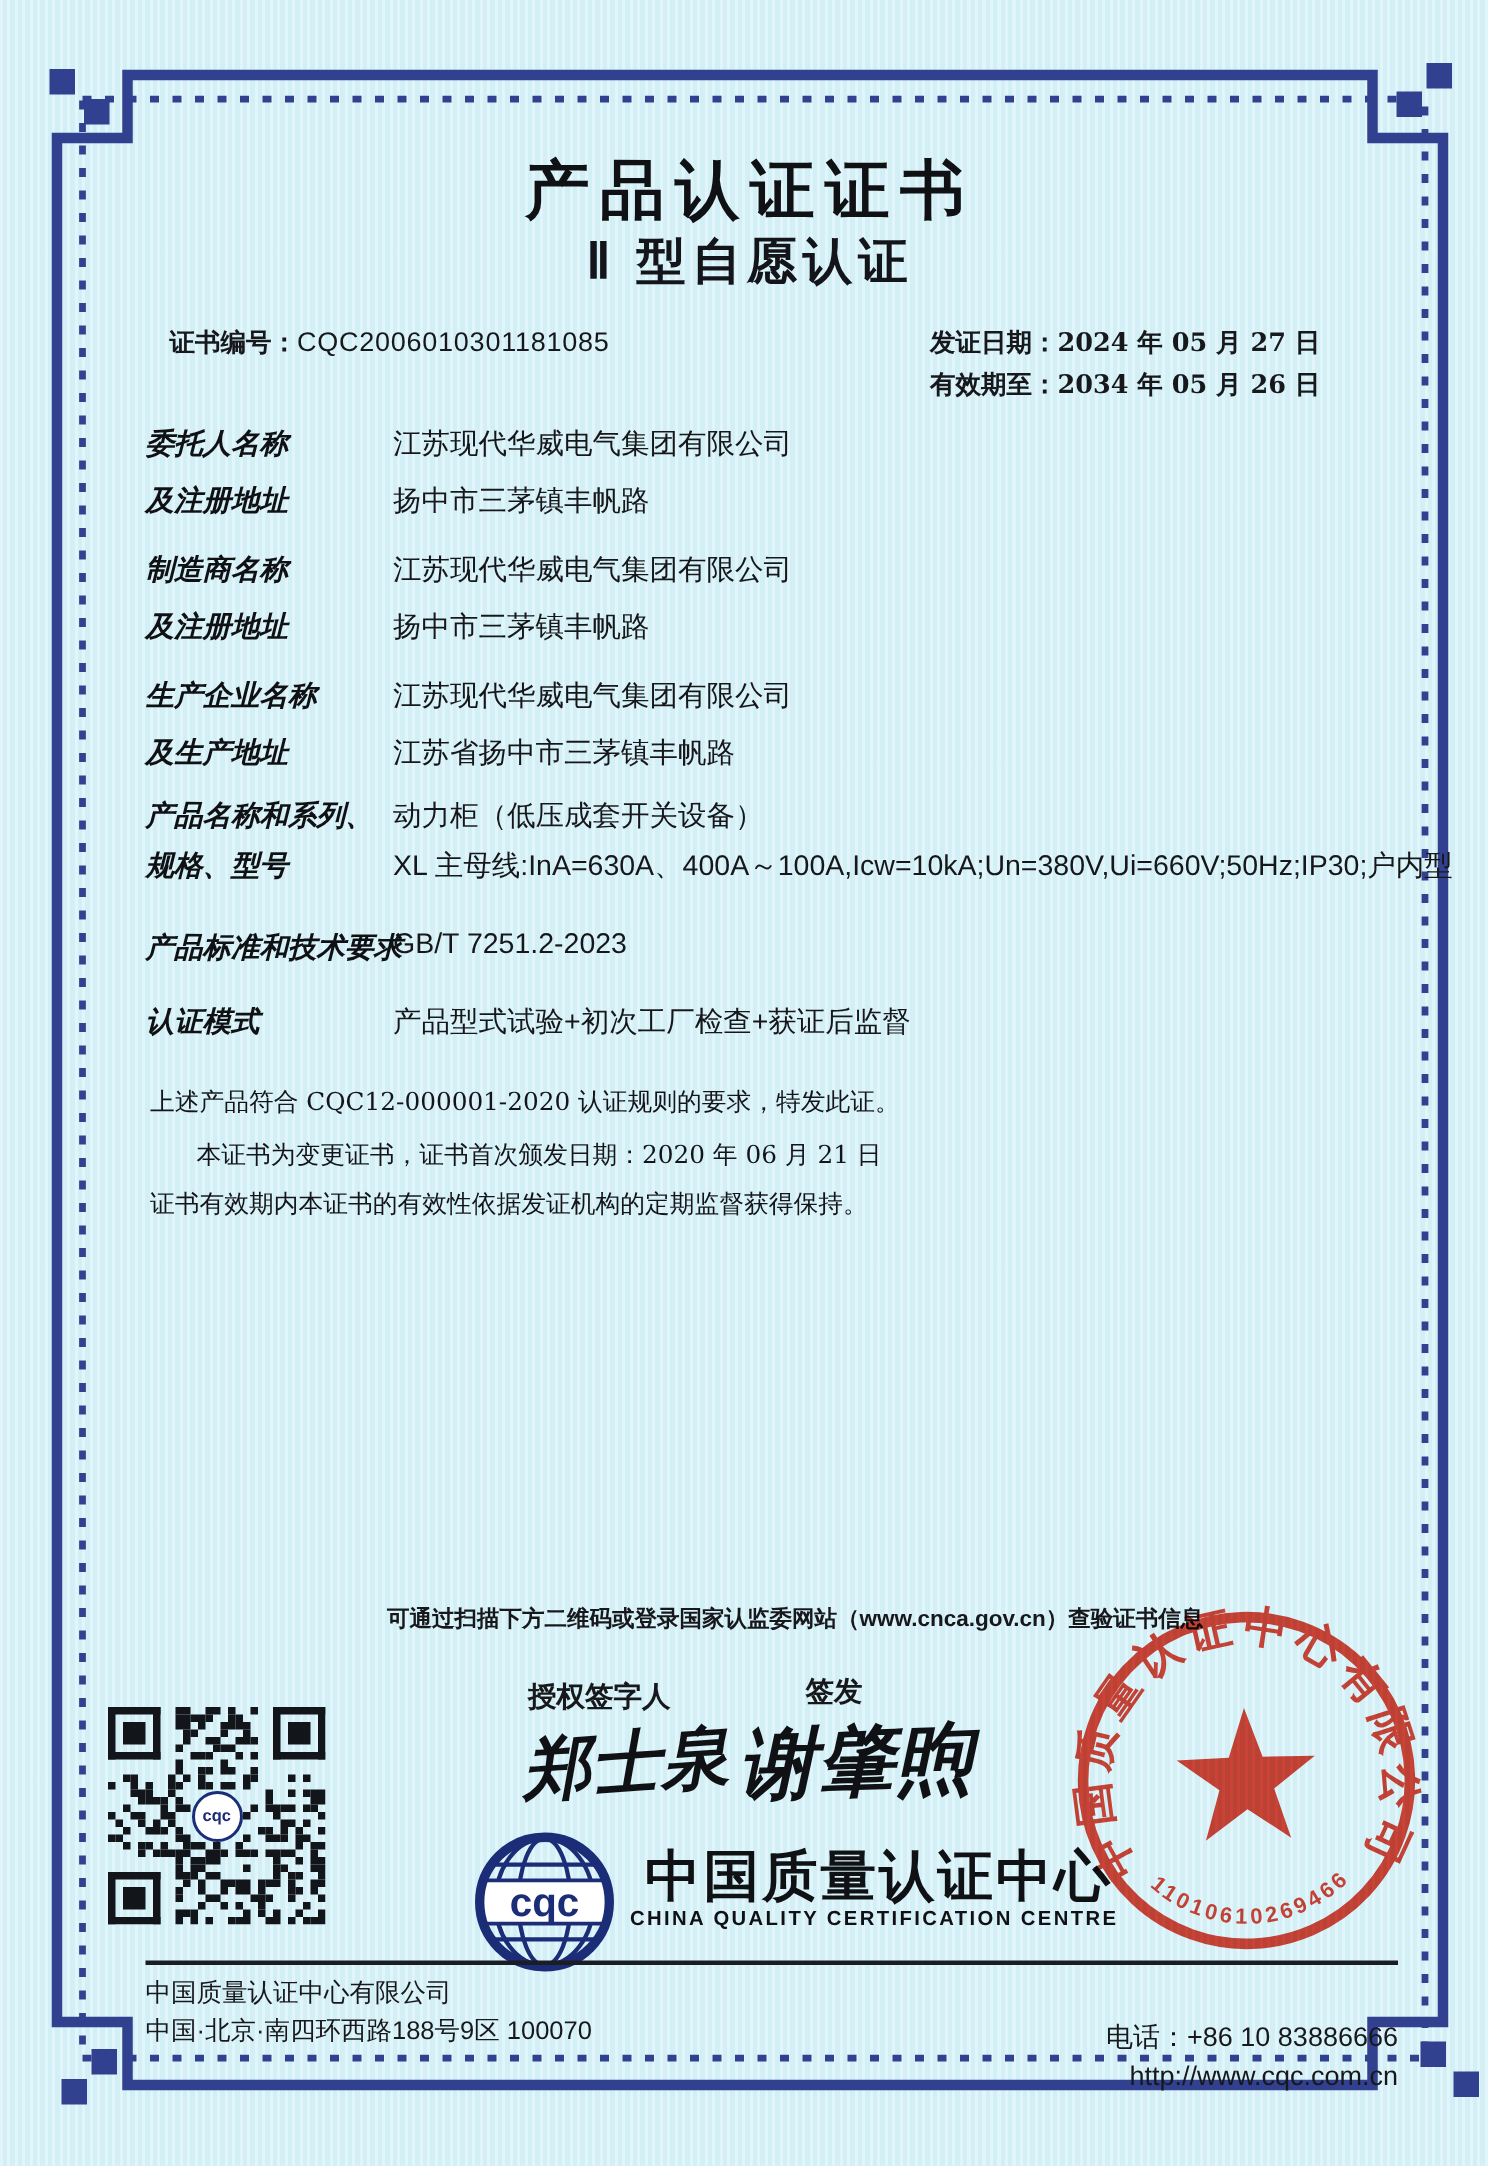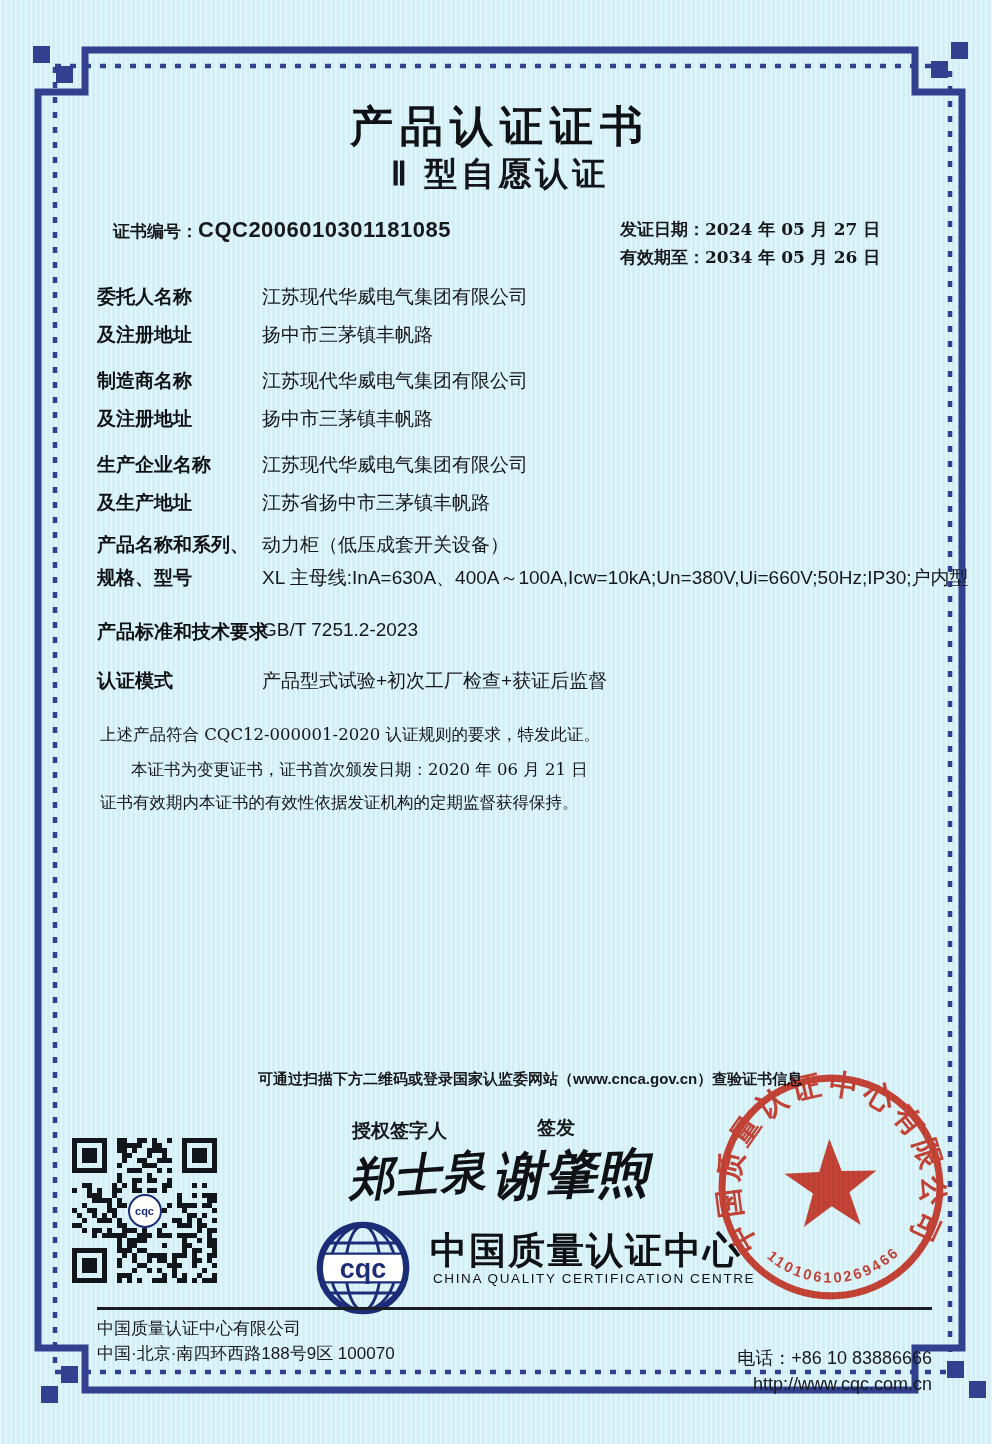--- a/index.html
+++ b/index.html
@@ -17,36 +17,36 @@
   .abs { position:absolute; white-space:nowrap; }
   .border-svg { position:absolute; inset:0; pointer-events:none; }
 
   .title { top:98px; left:0; width:1000px; text-align:center;
     font-size:43px; font-weight:900; letter-spacing:7px; color:#101114; }
   .subtitle { top:152px; left:0; width:1000px; text-align:center;
     font-size:33px; font-weight:700; letter-spacing:4px; color:#14151a; }
 
   .kai { font-family:"DejaVu Serif", serif; font-weight:700; }
   .certno { top:217px; left:113px; font-size:17px; }
-  .certno .num { font-family:"Liberation Sans", sans-serif; font-weight:700; font-size:22px; letter-spacing:.5px; }
+  .certno .num { font-family:"Liberation Sans", sans-serif; font-weight:400; font-size:18px; letter-spacing:.5px; }
   .dates { top:215px; left:620px; font-size:17px; line-height:28px; }
 
-  .flabel { font-size:19px; font-weight:700; color:#101114; }
+  .flabel { font-size:19px; font-weight:700; color:#101114;font-style:italic; }
   .fvalue { font-size:19px; font-weight:500; color:#16171b; }
   .lh38 { line-height:38px; }
 
   .stmt { font-family:"DejaVu Serif", serif; font-size:16.5px; font-weight:400; color:#14151a; }
 
   .qr-note { top:1070px; left:258px; font-size:15px; font-weight:700; }
 
   .sig-label { font-size:19px; font-weight:700; }
   .sig-name { font-family:"DejaVu Serif", serif; font-style:italic; font-weight:700; color:#101114; }
 
   .org-cn { top:1226px; left:430px; font-size:37px; font-weight:600; letter-spacing:2px; color:#101114; }
-  .org-en { top:1271px; left:433px; font-size:13.5px; font-weight:400; letter-spacing:1.6px; color:#101114; }
+  .org-en { top:1271px; left:420px; font-size:13.5px; font-weight:700; letter-spacing:1.6px; color:#101114; }
 
   .footer-line { top:1307px; left:97px; width:835px; height:3px; background:#1b1c24; }
   .footer-left { top:1316px; left:97px; font-size:17px; line-height:25px; font-weight:500; }
   .footer-right { top:1313px; left:532px; width:400px; text-align:right; font-size:18px; line-height:26px; font-weight:500;margin-top:32px; }
 
   .qr-wrap { top:1138px; left:72px; width:145px; height:145px; }
   .qr-logo { position:absolute; left:50%; top:50%; width:34px; height:34px; margin:-17px 0 0 -17px;
     background:#fff; border:2.5px solid #1c2d78; border-radius:50%;
     display:flex; align-items:center; justify-content:center;
     font-size:11px; font-weight:900; color:#1c2d78; }

